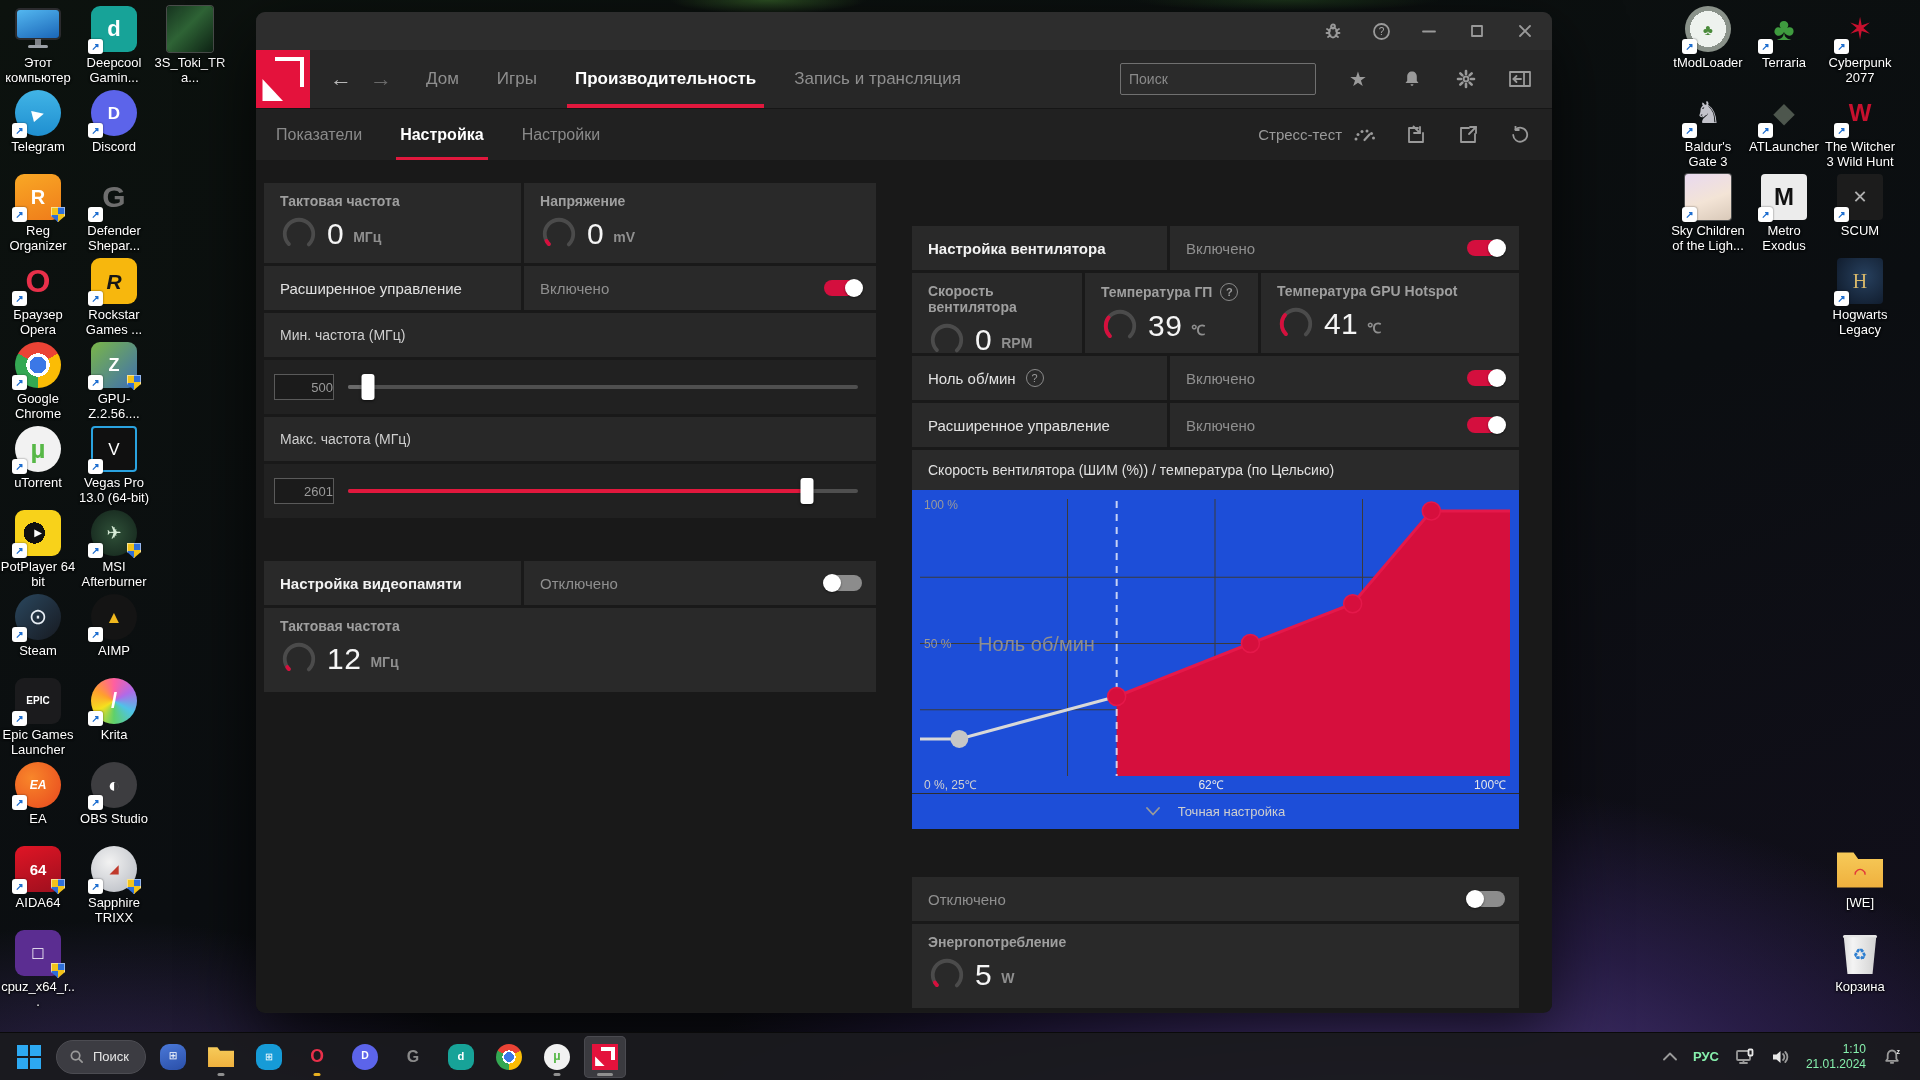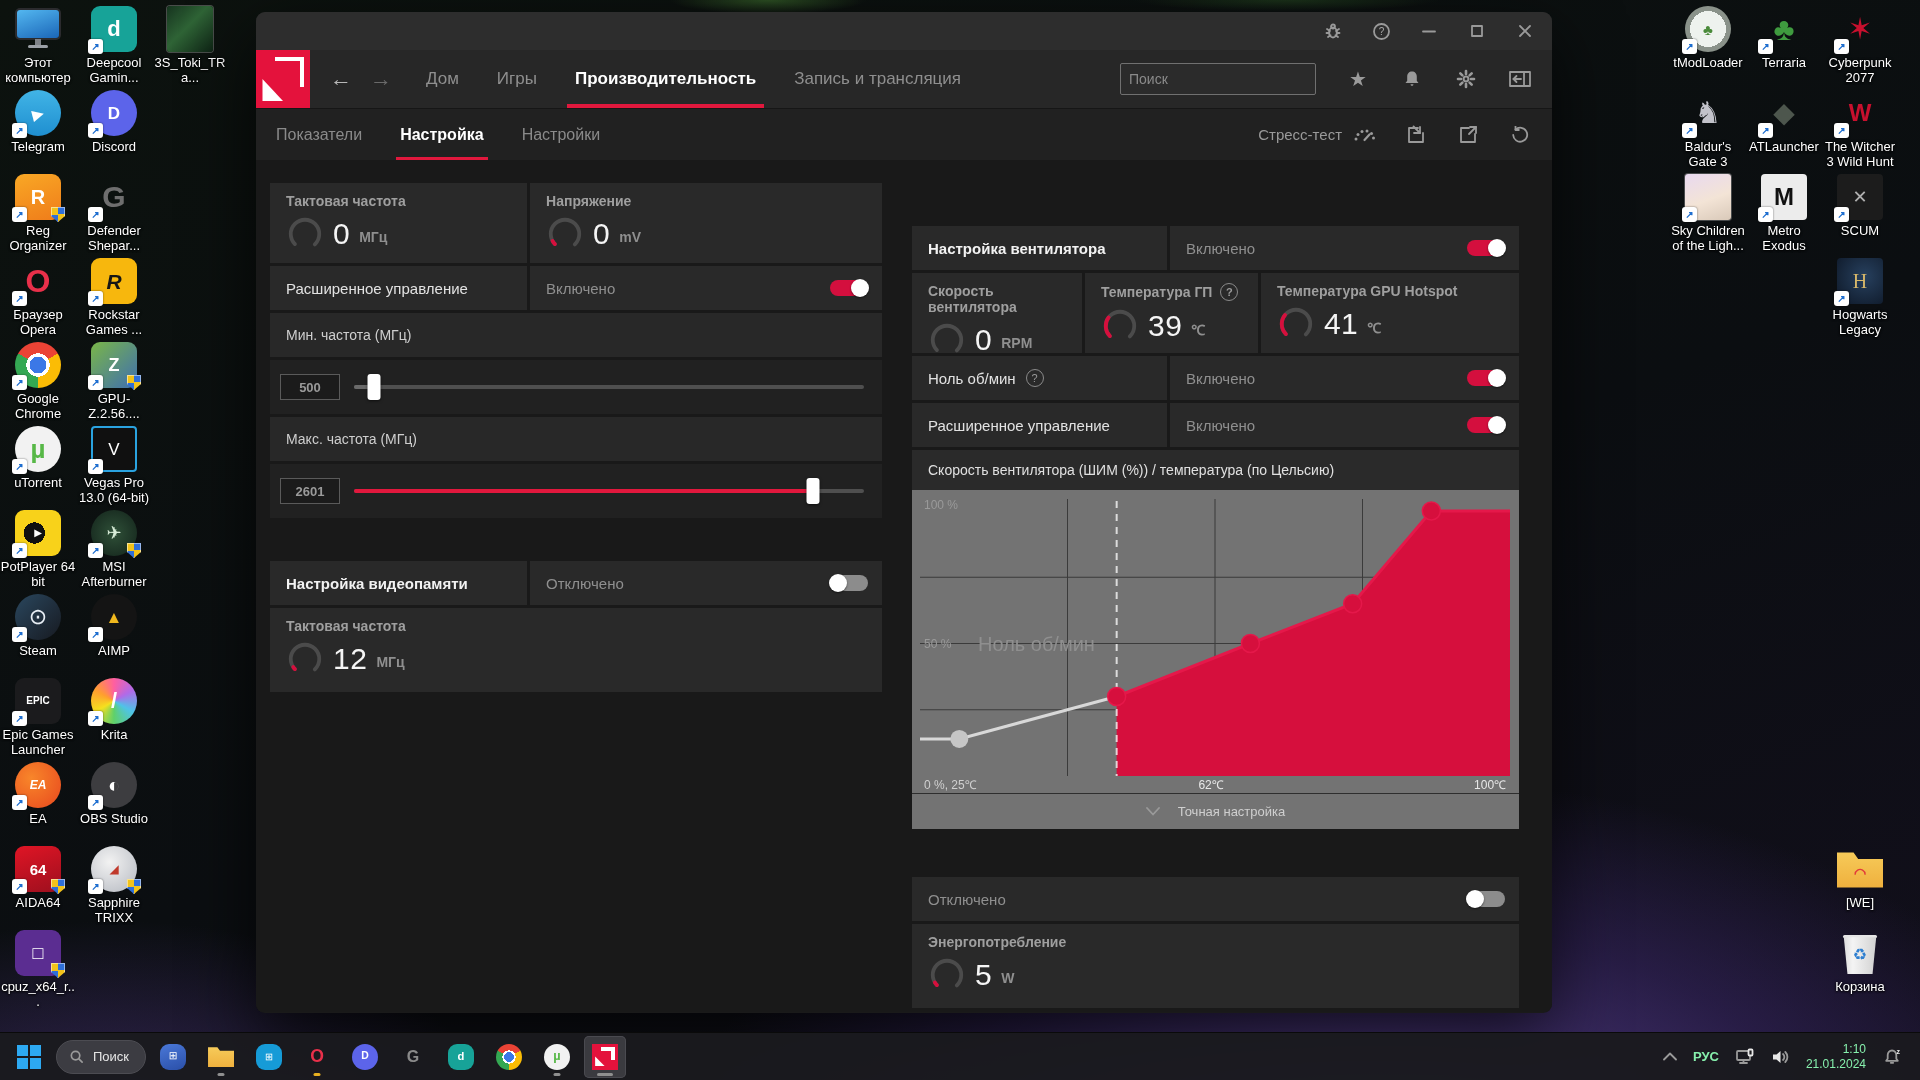--- a/index.html
+++ b/index.html
@@ -79,51 +79,51 @@
   .star-glyph{font-size:20px;color:#9a9a9a;}
   .subnav{height:52px;background:#212121;display:flex;align-items:stretch;border-top:1px solid #161616;}
   .stabs{display:flex;align-items:stretch;gap:30px;padding-left:16px;}
   .stab{position:relative;display:flex;align-items:center;padding:0 4px;font-size:16px;color:#8a8a8a;}
   .stab.active{color:#fff;font-weight:bold;}
   .stab.active::after{content:"";position:absolute;left:0;right:0;bottom:0;height:3px;background:var(--accent);}
   .subnav-right{margin-left:auto;display:flex;align-items:center;gap:28px;padding-right:20px;color:#9a9a9a;}
   .stress{display:flex;align-items:center;gap:10px;font-size:15px;color:#9a9a9a;}
   .content{position:relative;height:calc(100% - 149px);background:#191919;}
   .panel{position:absolute;display:flex;flex-direction:column;gap:3px;}
-  .panel.left{left:14px;top:23px;width:612px;}
+  .panel.left{left:8px;top:23px;width:612px;}
   .panel.right{left:656px;top:66px;width:607px;}
   .prow{display:flex;gap:3px;}
   .cell{background:#292929;display:flex;align-items:center;}
   .cell.lab{flex:0 0 42%;padding-left:16px;font-size:15px;color:#e2e2e2;gap:10px;}
   .cell.lab.bold{font-weight:bold;color:#f2f2f2;}
   .cell.state{flex:1;padding:0 14px 0 16px;font-size:15px;color:#8f8f8f;justify-content:space-between;}
   .rowh44{height:44px;}
   .tilerow{display:flex;gap:3px;}
   .tile{background:#292929;padding:10px 0 8px 16px;display:flex;flex-direction:column;gap:6px;}
   .tile .tlabel{font-size:14px;font-weight:bold;color:#9f9f9f;display:flex;align-items:center;gap:8px;}
   .tile .tval{display:flex;align-items:center;gap:9px;}
   .tile .num{font-size:30px;color:#f5f5f5;letter-spacing:.5px;}
   .tile .unit{font-size:14px;font-weight:bold;color:#8f8f8f;align-self:center;margin-top:6px;}
   .hdr{height:44px;background:#282828;display:flex;align-items:center;padding-left:16px;
     font-size:14px;color:#cfcfcf;}
   .sliderrow{height:54px;background:#212121;display:flex;align-items:center;gap:14px;padding:0 18px 0 10px;}
   .numbox{width:60px;height:26px;background:#1b1b1b;border:1px solid #5a5a5a;color:#9a9a9a;
-    font-size:13px;text-align:center;outline:none;font-family:"Liberation Sans",sans-serif;font-weight:bold;}
+    font-size:13px;text-align:right;outline:none;font-family:"Liberation Sans",sans-serif;}
   .track{position:relative;flex:1;height:4px;background:#4f4f4f;border-radius:2px;}
   .track .fill{position:absolute;left:0;top:0;bottom:0;background:var(--accent);border-radius:2px;}
   .track .handle{position:absolute;top:50%;transform:translate(-50%,-50%);width:13px;height:26px;
     background:#fff;border-radius:3px;box-shadow:0 1px 3px rgba(0,0,0,.6);}
   .toggle{position:relative;width:38px;height:16px;border-radius:8px;flex:0 0 38px;}
   .toggle .knob{position:absolute;top:-1px;width:18px;height:18px;border-radius:50%;background:#fff;
     box-shadow:0 1px 2px rgba(0,0,0,.5);}
   .toggle.on{background:#d40f3e;} .toggle.on .knob{right:-1px;}
   .toggle.off{background:#8c8c8c;} .toggle.off .knob{left:-1px;}
   .helpdot{width:18px;height:18px;border-radius:50%;border:1.5px solid #8a8a8a;color:#9a9a9a;
     font-size:11px;display:inline-flex;align-items:center;justify-content:center;flex:0 0 18px;}
-  .chartbox{background:#737373;}
+  .chartbox{background:#1d4ed8;}
   .charthdr{height:40px;background:#2a2a2a;display:flex;align-items:center;padding-left:16px;
     font-size:14px;color:#e0e0e0;margin-bottom:3px;}
   .finetune{height:36px;display:flex;align-items:center;justify-content:center;gap:18px;
     border-top:1px solid #2e2e2e;color:#cfcfcf;font-size:13px;}
   .gap40{height:37px;} .gap45{height:42px;}
   .ic{stroke:#9a9a9a;fill:none;stroke-width:1.8;stroke-linecap:round;stroke-linejoin:round;}
   
   .taskbar{position:absolute;left:0;right:0;bottom:0;height:48px;z-index:20;
     background:rgba(26,26,30,.96);border-top:1px solid #0a0a0a;display:flex;align-items:center;padding:0 8px;}
   .tb-left{display:flex;align-items:center;gap:6px;}

